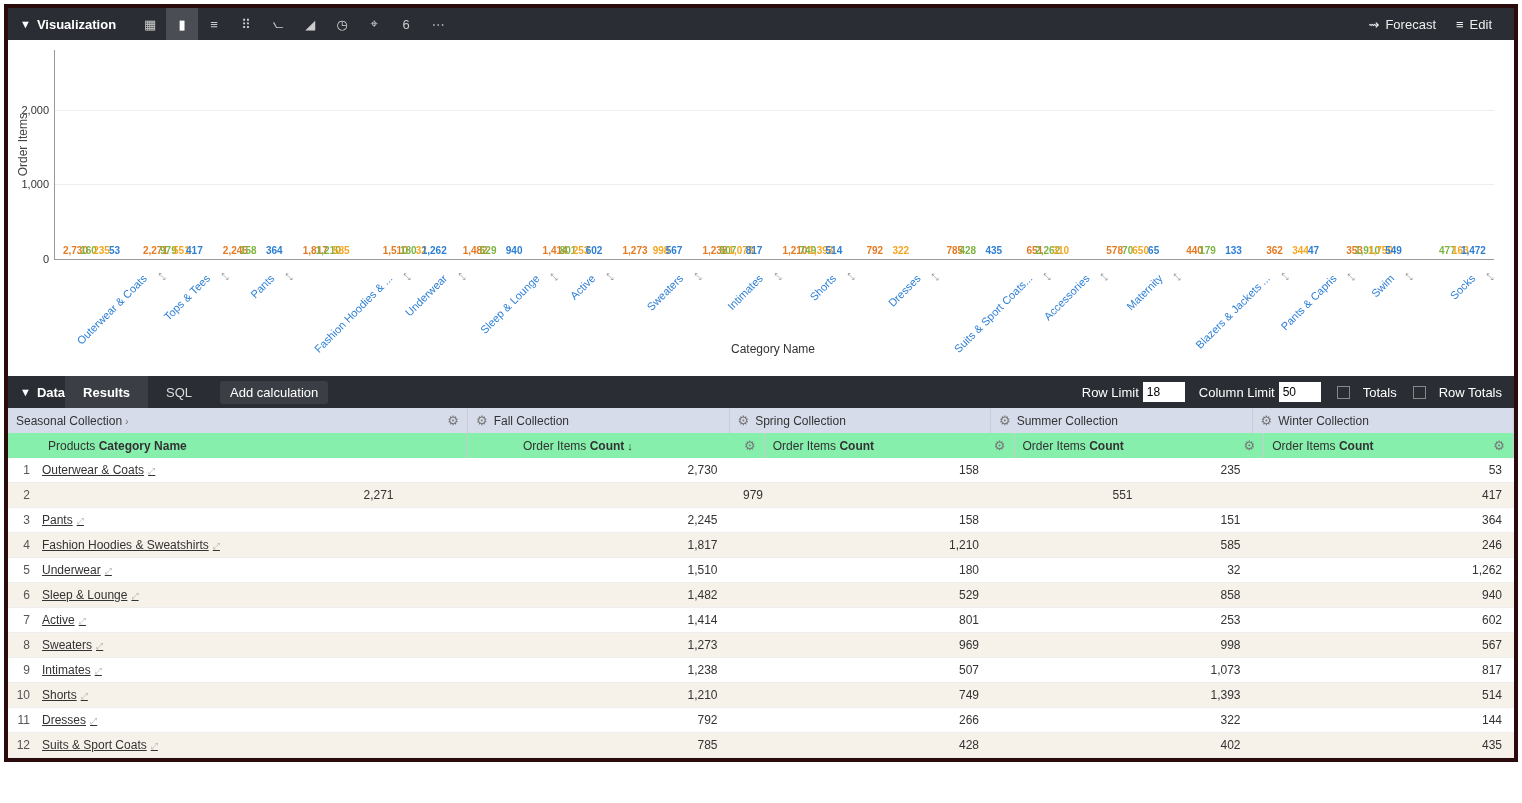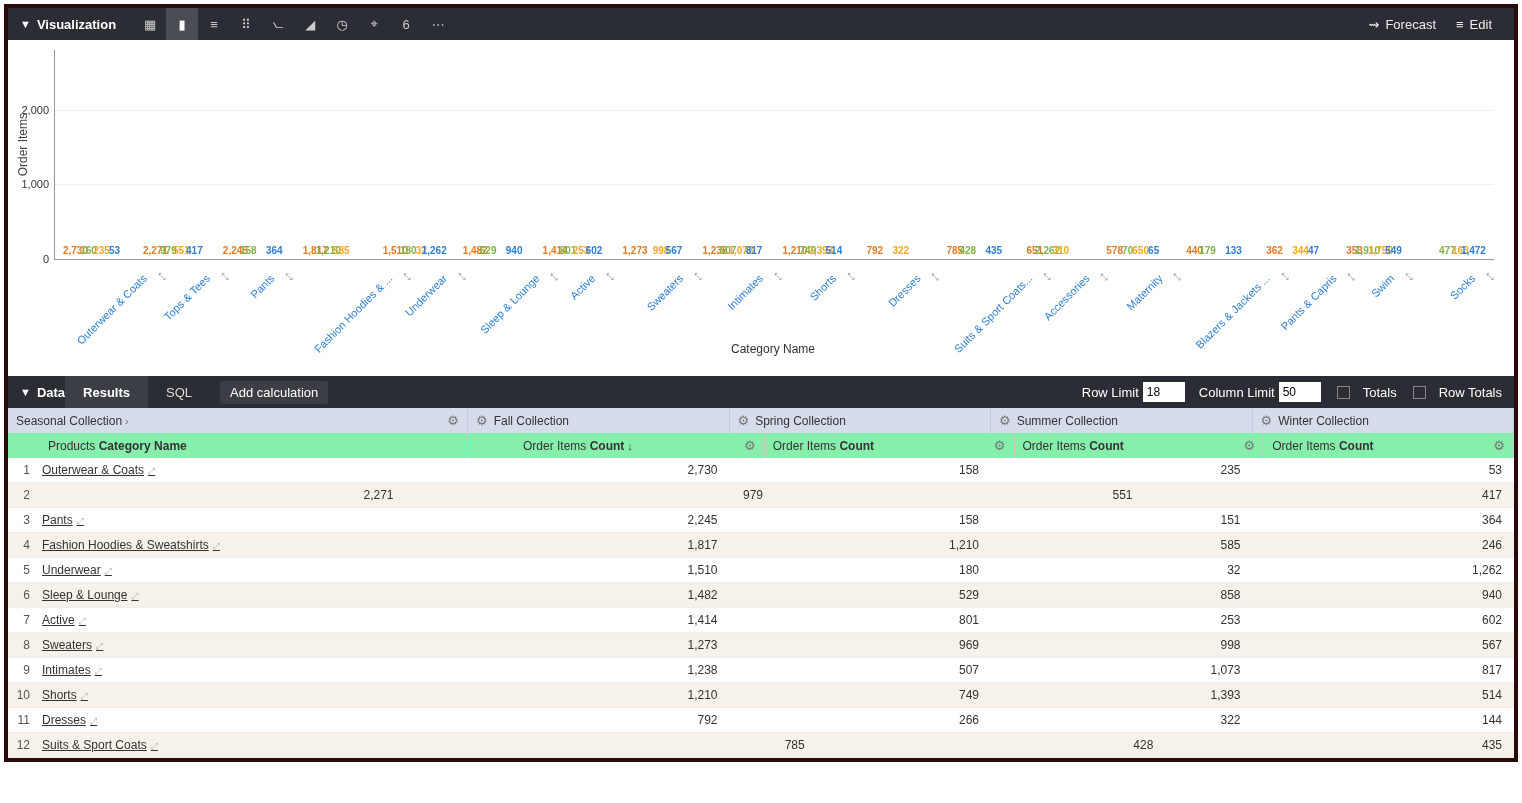--- a/index.html
+++ b/index.html
@@ -551,17 +551,18 @@
         <div class="num">792</div>
         <div class="num">266</div>
         <div class="num">322</div>
         <div class="num">144</div>
       </div>
       <div class="trow">
         <div class="idx">12</div>
         <div class="name">Suits &amp; Sport Coats<span class="drill">⤢</span></div>
         <div class="num">785</div>
         <div class="num">428</div>
+        <div class="num">402</div>
         <div class="num">435</div>
       </div>
     </div>
 
 </div>
 
 </body></html>

